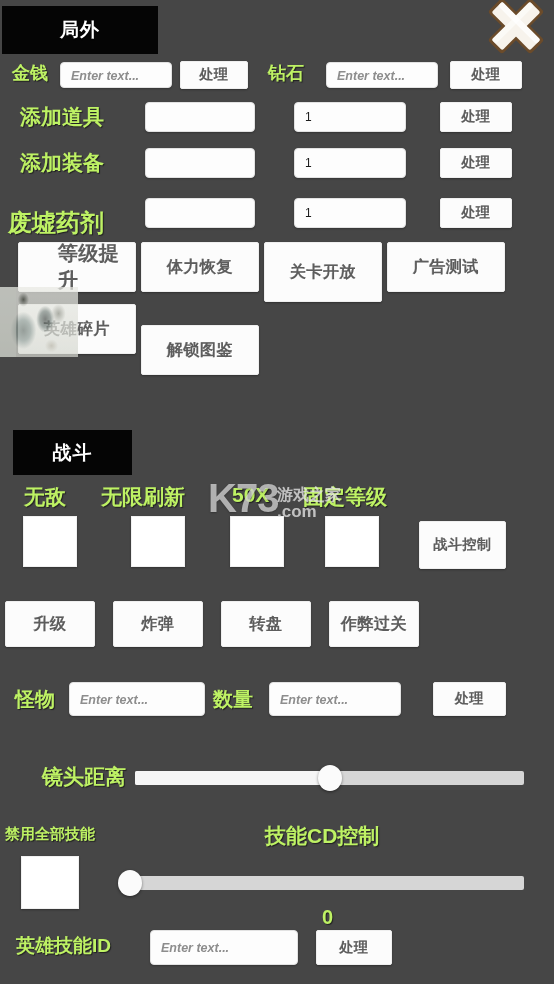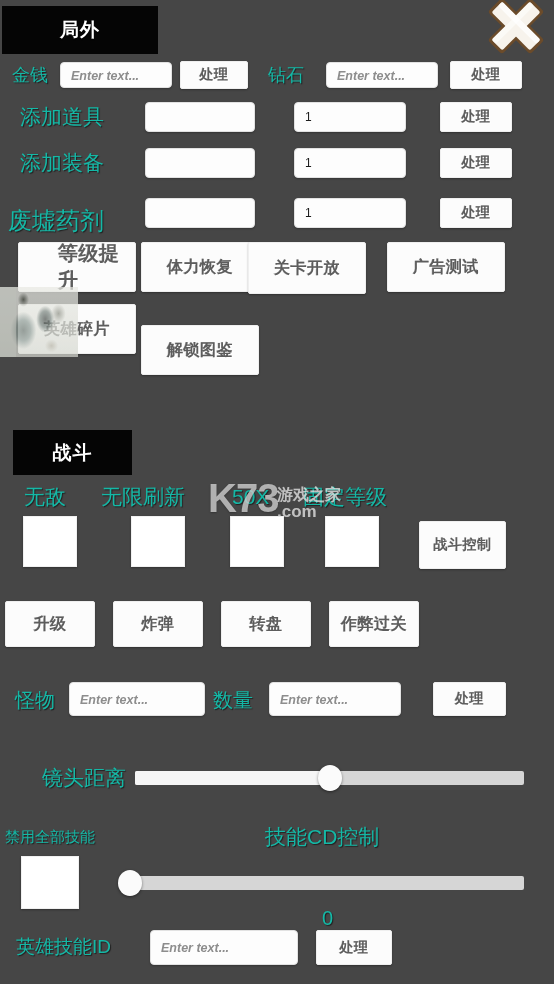--- a/index.html
+++ b/index.html
@@ -20,25 +20,24 @@
     display: flex;
     align-items: center;
     justify-content: center;
     letter-spacing: 1px;
     text-shadow: 0 1px 1px #000;
   }
 
   
   .lbl {
     position: absolute;
-    color: #14b8a6;
-    font-weight: normal;
+    color: #bef264;
+    font-weight: bold;
     white-space: nowrap;
     display: flex;
-    align-items: center;
     text-shadow: 1px 1px 1px rgba(0,0,0,.55);
   }
 
   
   .tinput {
     position: absolute;
     background: #fdfdfd;
     border: 1px solid #e2e2e2;
     border-radius: 4px;
     color: #1d1d1d;
@@ -215,21 +214,21 @@
   <div class="btn" style="left:440px; top:198px; width:72px; height:30px; font-size:14px;">
     <span>处理</span>
   </div>
 
   <div class="btn" style="left:18px; top:242px; width:118px; height:50px; font-size:20px;padding-left:39px;">
     <span>等级提升</span>
   </div>
   <div class="btn" style="left:141px; top:242px; width:118px; height:50px; font-size:16px;">
     <span>体力恢复</span>
   </div>
-  <div class="btn" style="left:248px; top:242px; width:118px; height:52px; font-size:16px;">
+  <div class="btn" style="left:264px; top:242px; width:118px; height:60px; font-size:16px;">
     <span>关卡开放</span>
   </div>
   <div class="btn" style="left:18px; top:304px; width:118px; height:50px; font-size:16px;">
     <span>英雄碎片</span>
   </div>
 
   <div class="btn" style="left:387px; top:242px; width:118px; height:50px; font-size:16px;">
     <span>广告测试</span>
   </div>
   <div class="btn" style="left:141px; top:304px; width:118px; height:50px; font-size:16px;margin-top:21px;">

